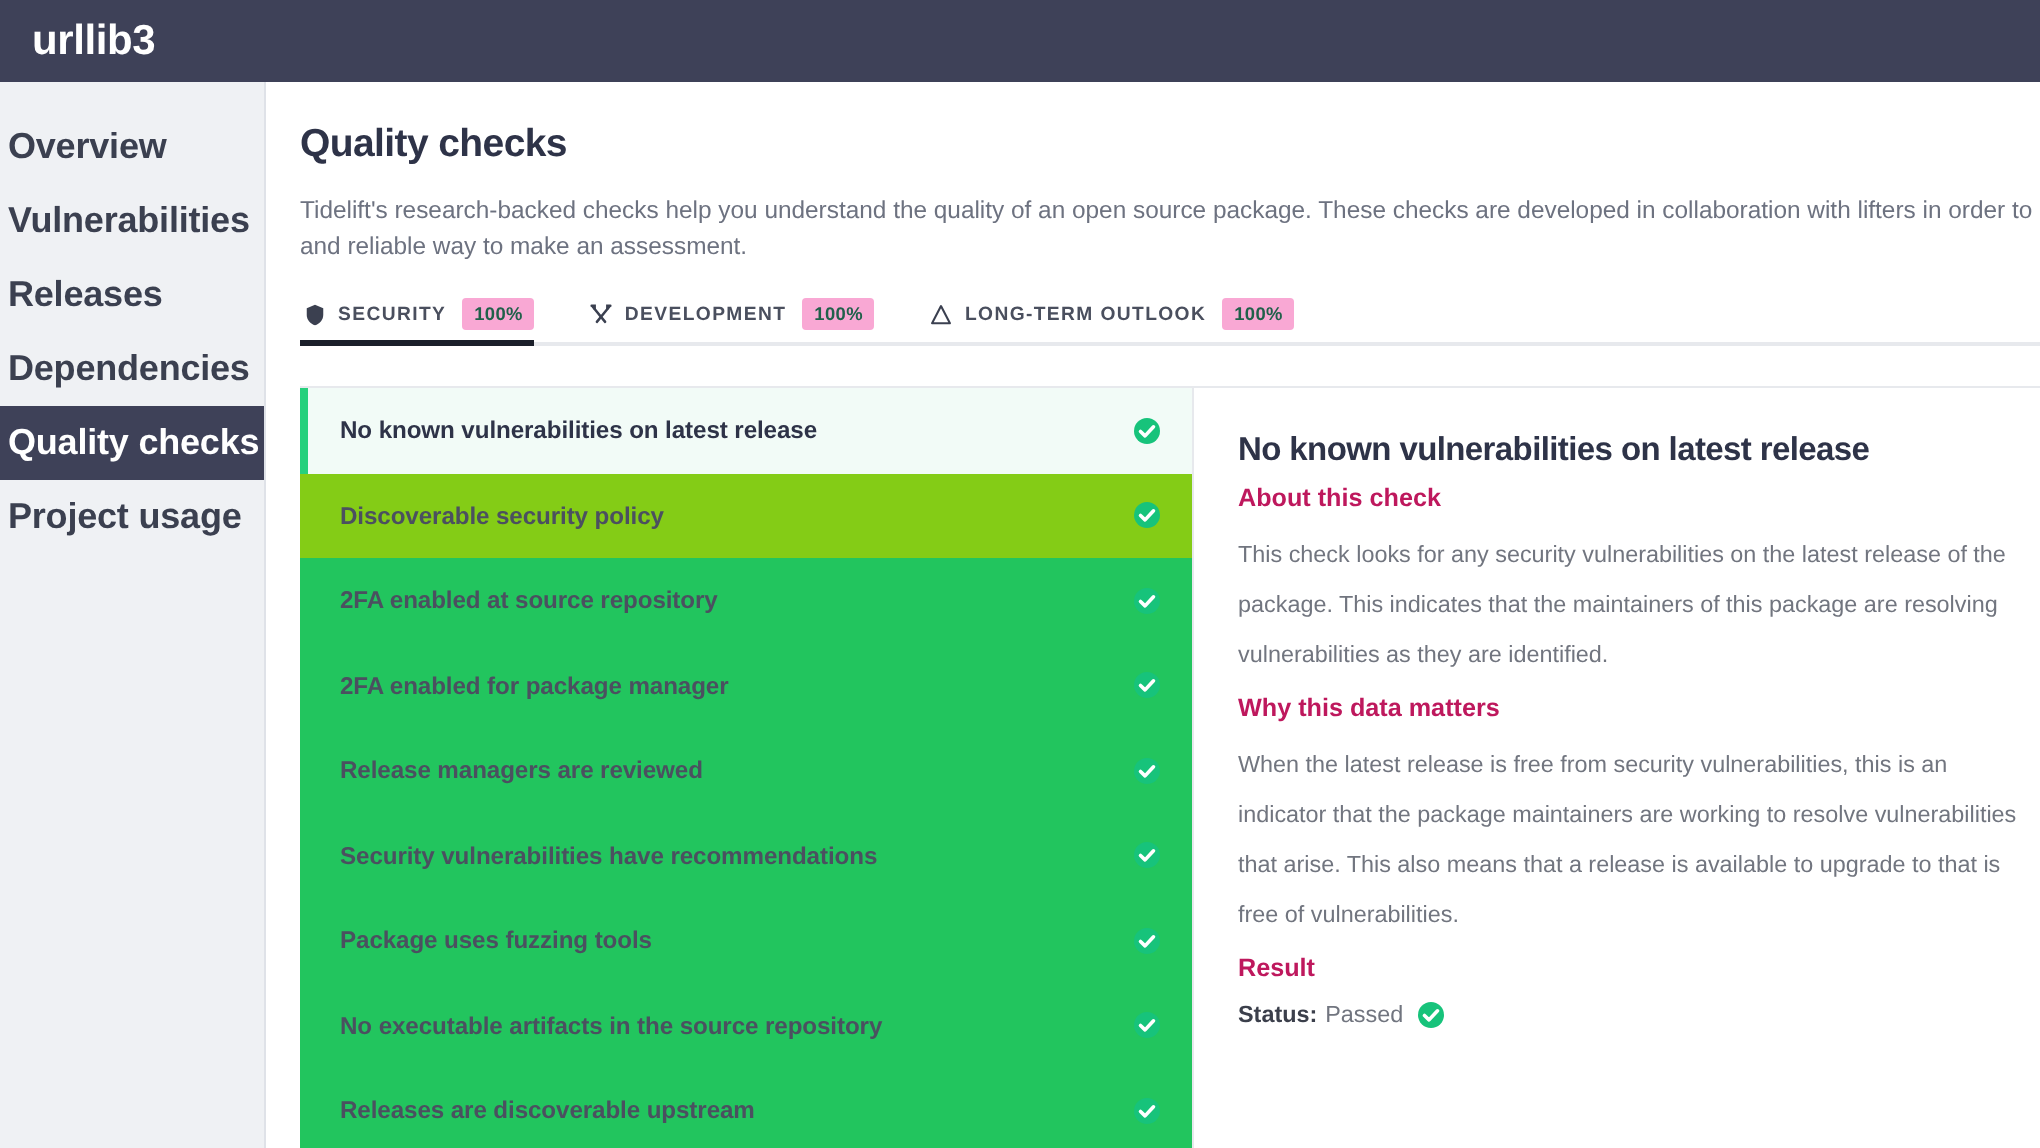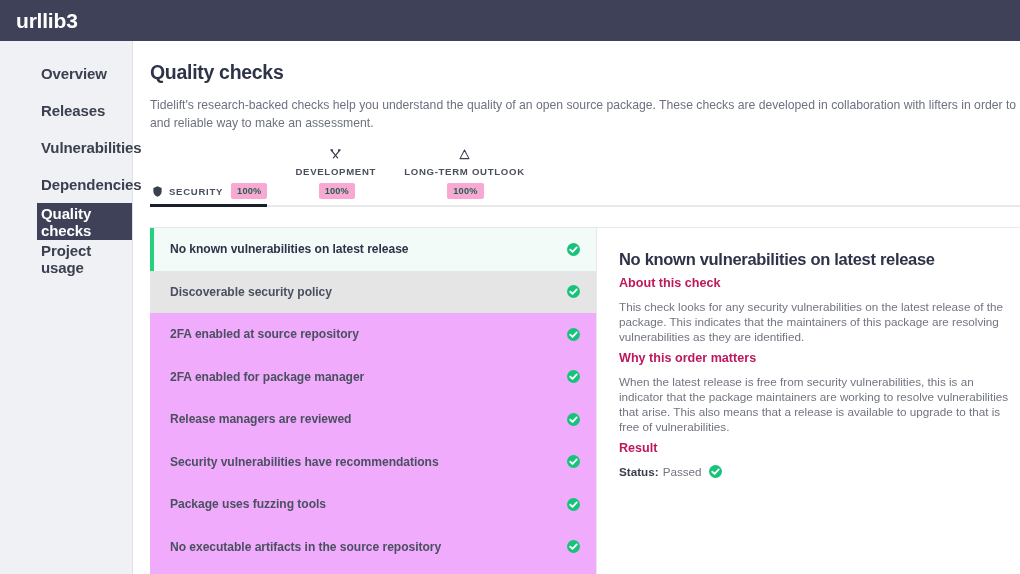--- a/index.html
+++ b/index.html
@@ -41,26 +41,25 @@
     flex: 0 0 133px;
     background: #eff1f4;
     border-right: 1px solid #dfe2e8;
     padding-top: 14px;
   }
   .nav-item {
     height: 37px;
     display: flex;
     align-items: center;
     padding-left: 4px;
-    font-size: 15px;
+    font-size: 18px;
     font-weight: bold;
     color: #3b4050;
     letter-spacing: -0.1px;
     cursor: pointer;
-    margin-left: 37px;
   }
   .nav-item.active {
     background: #3e4158;
     color: #ffffff;
   }
 
   
   .main {
     flex: 1 1 auto;
     min-width: 0;
@@ -104,21 +103,21 @@
     gap: 6px;
     padding: 0 12px 8px 2px;
     font-size: 9.6px;
     font-weight: bold;
     letter-spacing: 0.7px;
     color: #4a4f5e;
     cursor: pointer;
     position: relative;
     z-index: 2;
   }
-  .tab + .tab { margin-left: 14px; flex-direction: column; }
+  .tab + .tab { margin-left: 14px; }
   .tab.active::after {
     content: "";
     position: absolute;
     left: 0; right: 12px; bottom: 0;
     height: 3px;
     background: #1b1f2a;
   }
   .tab-icon {
     width: 11px;
     height: 11px;
@@ -159,23 +158,23 @@
     display: flex;
     align-items: center;
     justify-content: space-between;
     padding: 0 16px 0 16px;
     font-size: 12.1px;
     font-weight: bold;
     color: #4b5060;
     letter-spacing: -0.05px;
     cursor: pointer;
     border-left: 4px solid transparent;
-    background: #f0abfc;
-  }
-  .check-row.alt { background: #e5e5e5; }
+    background: #22c55e;
+  }
+  .check-row.alt { background: #84cc16; }
   .check-row.active {
     background: #f2fbf7;
     border-left-color: #26d07c;
     color: #2e3348;
   }
   .check-label { padding-left: 0; }
 
   .check-icon {
     width: 13px;
     height: 13px;
@@ -201,21 +200,21 @@
     letter-spacing: -0.3px;
   }
   .detail-h {
     font-size: 12.6px;
     font-weight: bold;
     color: #be185d;
     margin-top: 7px;
   }
   .detail-p {
     font-size: 11.7px;
-    line-height: 15px;
+    line-height: 25px;
     color: #71757f;
     margin-top: 9px;
     width: 400px;
   }
   .result-line {
     margin-top: 10px;
     font-size: 11.7px;
     color: #71757f;
     display: flex;
     align-items: center;
@@ -235,24 +234,24 @@
   <span class="topbar-title">urllib3</span>
 </div>
 
 <div class="shell">
 
   <nav class="sidebar">
     <div class="nav-item">
       <span>Overview</span>
     </div>
     <div class="nav-item">
+      <span>Vulnerabilities</span>
+    </div>
+    <div class="nav-item">
       <span>Releases</span>
-    </div>
-    <div class="nav-item">
-      <span>Vulnerabilities</span>
     </div>
     <div class="nav-item">
       <span>Dependencies</span>
     </div>
     <div class="nav-item active">
       <span>Quality checks</span>
     </div>
     <div class="nav-item">
       <span>Project usage</span>
     </div>
@@ -387,21 +386,21 @@
         </div>
 
       </div>
 
       <section class="detail">
         <h2 class="detail-title">No known vulnerabilities on latest release</h2>
 
         <h3 class="detail-h">About this check</h3>
         <p class="detail-p">This check looks for any security vulnerabilities on the latest release of the package. This indicates that the maintainers of this package are resolving vulnerabilities as they are identified.</p>
 
-        <h3 class="detail-h">Why this order matters</h3>
+        <h3 class="detail-h">Why this data matters</h3>
         <p class="detail-p">When the latest release is free from security vulnerabilities, this is an indicator that the package maintainers are working to resolve vulnerabilities that arise. This also means that a release is available to upgrade to that is free of vulnerabilities.</p>
 
         <h3 class="detail-h">Result</h3>
         <div class="result-line">
           <span class="lbl">Status:</span>
           <span>Passed</span>
           <span class="check-icon">
             <svg width="13" height="13" viewBox="0 0 16 16" fill="none" stroke="#ffffff" stroke-width="2.2" stroke-linecap="round" stroke-linejoin="round">
                 <path d="M4 8.3 L6.8 11 L12 5.4"></path>
               </svg>

